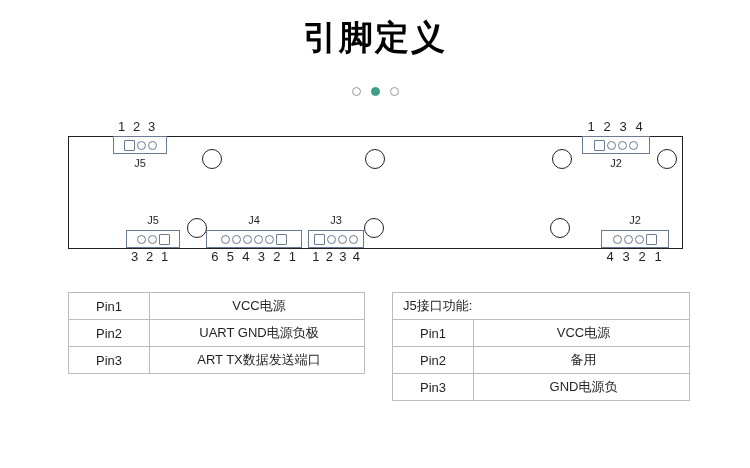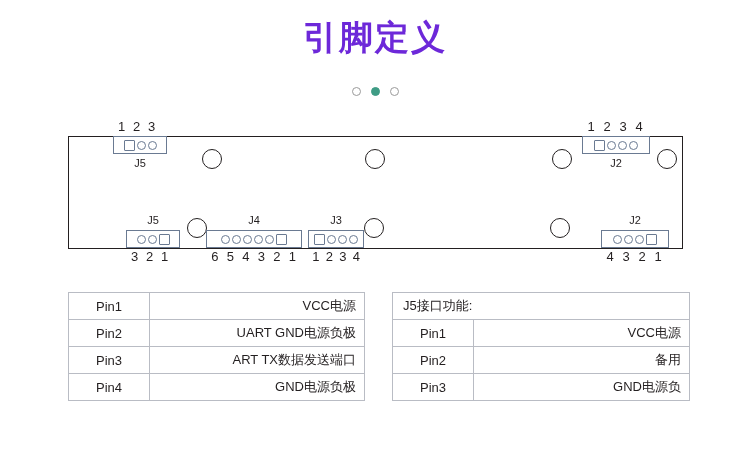--- a/index.html
+++ b/index.html
@@ -9,21 +9,21 @@
     font-family:"Liberation Sans","DejaVu Sans",sans-serif;
     color:#231f20;
     position:relative;
     overflow:hidden;
   }
   .page{position:relative;width:750px;height:468px;}
 
   
   .title-cn{
     position:absolute;left:0;top:16px;width:750px;text-align:center;
-    font-size:34px;font-weight:700;letter-spacing:2px;color:#6d28d9;
+    font-size:34px;font-weight:700;letter-spacing:2px;color:#000000;
     line-height:42px;
   }
   .title-en{
     position:absolute;left:0;top:58px;width:750px;text-align:center;
     font-size:14px;font-weight:400;letter-spacing:1.2px;color:#3a3a3a;
     line-height:18px;
   }
   .dots{
     position:absolute;left:0;top:87px;width:750px;
     display:flex;justify-content:center;align-items:center;gap:10px;
@@ -71,21 +71,21 @@
     font-size:13px;color:#231f20;background:#fff;
     border:1px solid #b9bcc4;
   }
   .tbl td{
     border:1px solid #b9bcc4;
     padding:0 8px;height:26px;vertical-align:middle;
     white-space:nowrap;font-weight:400;
   }
   .tbl td.hdr{text-align:left;padding-left:10px;}
   .tbl td.pin-cell{text-align:center;width:64px;}
-  .tbl td.desc{text-align:right;padding-left:12px;}
+  .tbl td.desc{text-align:center;padding-left:12px;}
 
   #tbl-j2{left:68px;top:292px;width:297px;}
   #tbl-j5{left:392px;top:292px;width:298px;}
 </style>
 </head>
 <body>
 
 <div class="page">
 
   <div class="title-cn">引脚定义</div>
@@ -199,24 +199,20 @@
       <td class="desc">VCC电源</td>
     </tr>
     <tr>
       <td class="pin-cell">Pin2</td>
       <td class="desc">UART GND电源负极</td>
     </tr>
     <tr>
       <td class="pin-cell">Pin3</td>
       <td class="desc">ART TX数据发送端口</td>
     </tr>
-    <tr>
-      <td class="pin-cell">Pin4</td>
-      <td class="desc">GND电源负极</td>
-    </tr>
   </tbody>
     </table>
 
   <table class="tbl" id="tbl-j5">
     <tbody>
         <tr>
       <td class="hdr" colspan="2">J5接口功能:</td>
     </tr>
     <tr>
       <td class="pin-cell">Pin1</td>

